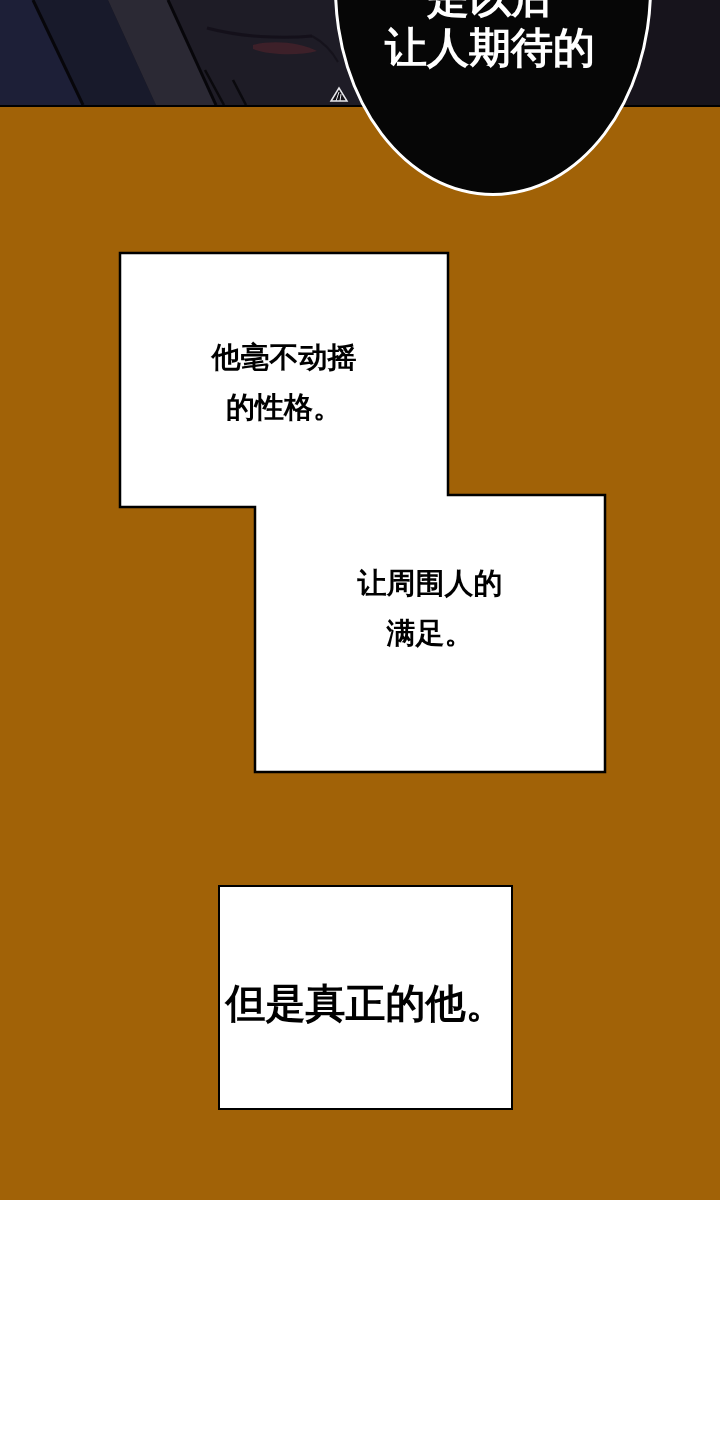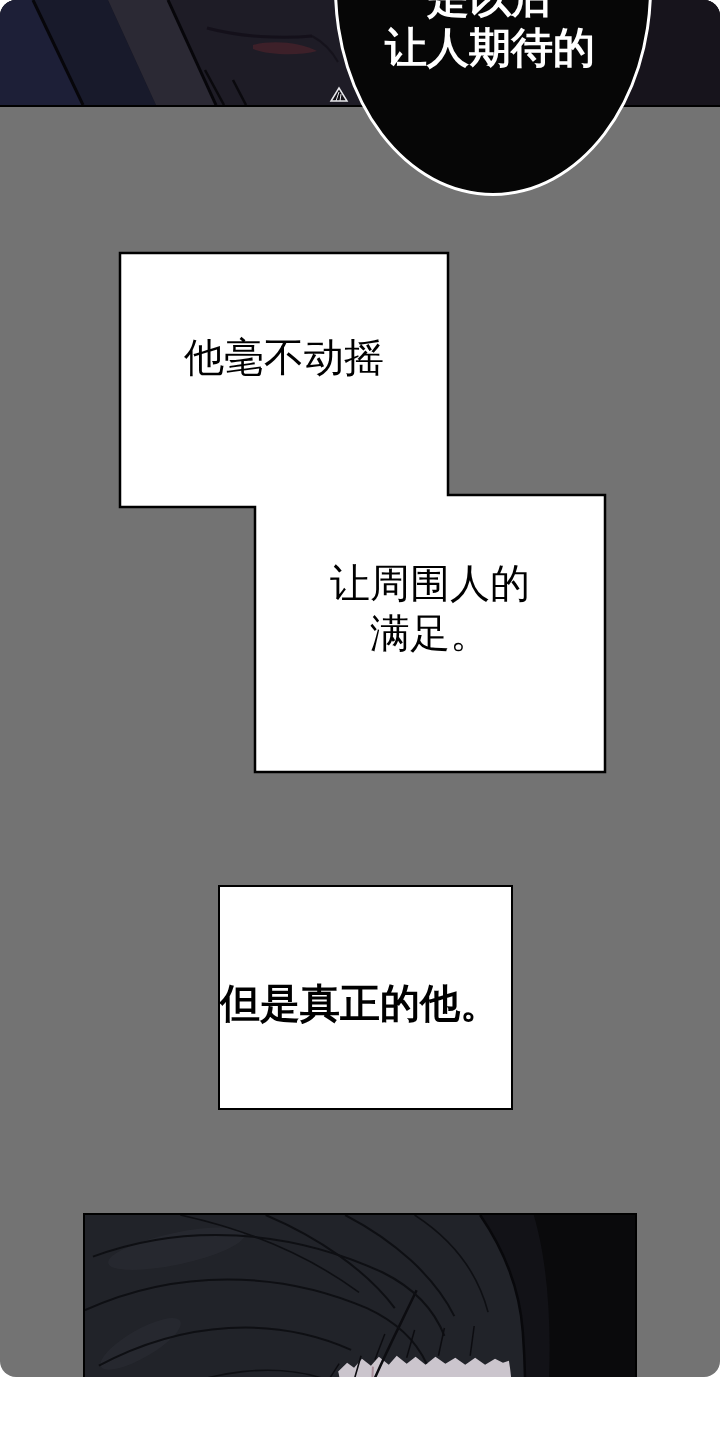--- a/index.html
+++ b/index.html
@@ -1,23 +1,22 @@
 <!DOCTYPE html>
 <html><head>
 <meta charset="utf-8">
 <style>
   html, body { margin: 0; padding: 0; background: #ffffff; }
   .comic-page {
     position: relative;
     width: 720px;
-    height: 1377px;
-    background: #737373;
+    height: 1200px;
+    background: #a16207;
     overflow: hidden;
     font-family: "DejaVu Sans", "Liberation Sans", sans-serif;
-    border-radius: 16px;
   }
   
   .panel-top {
     position: absolute;
     left: 0; top: 0;
     width: 720px; height: 107px;
     box-sizing: border-box;
     border-bottom: 2px solid #000000;
     z-index: 1;
   }
@@ -51,22 +50,22 @@
     position: absolute;
     left: 0; top: 0;
     width: 720px; height: 800px;
     z-index: 1;
     pointer-events: none;
   }
   .caption-text {
     position: absolute;
     z-index: 2;
     color: #000000;
-    font-weight: 400;
-    font-size: 40px;
+    font-weight: 700;
+    font-size: 29px;
     line-height: 50px;
     text-align: center;
     white-space: nowrap;
   }
   .caption-text-1 { left: 120px; top: 332px; width: 328px; }
   .caption-text-2 { left: 255px; top: 558px; width: 350px; }
 
   .caption-box-3 {
     position: absolute;
     left: 218px; top: 885px;
@@ -76,20 +75,21 @@
     border: 2px solid #000000;
     z-index: 1;
   }
   .caption-box-3 .inner-text {
     position: absolute;
     left: 0; right: 0; top: 91px;
     color: #000000;
     font-weight: 700;
     font-size: 40px;
     line-height: 50px;
+    text-align: center;
     white-space: nowrap;
   }
 
   
   .panel-bottom {
     position: absolute;
     left: 83px; top: 1213px;
     width: 554px; height: 227px;
     box-sizing: border-box;
     border: 2px solid #000000;
@@ -129,20 +129,21 @@
     <div>是以后</div>
     <div>让人期待的</div>
   </div>
 
   <svg class="step-boxes-svg" viewBox="0 0 720 800" xmlns="http://www.w3.org/2000/svg">
     <path d="M120,253 H448 V495 H605 V772 H255 V507 H120 Z" fill="#FFFFFF" stroke="#000000" stroke-width="2.5"></path>
   </svg>
 
   <div class="caption-text caption-text-1">
     <div>他毫不动摇</div>
+    <div>的性格。</div>
   </div>
 
   <div class="caption-text caption-text-2">
     <div>让周围人的</div>
     <div>满足。</div>
   </div>
 
   <div class="caption-box-3">
     <div class="inner-text">但是真正的他。</div>
   </div>

